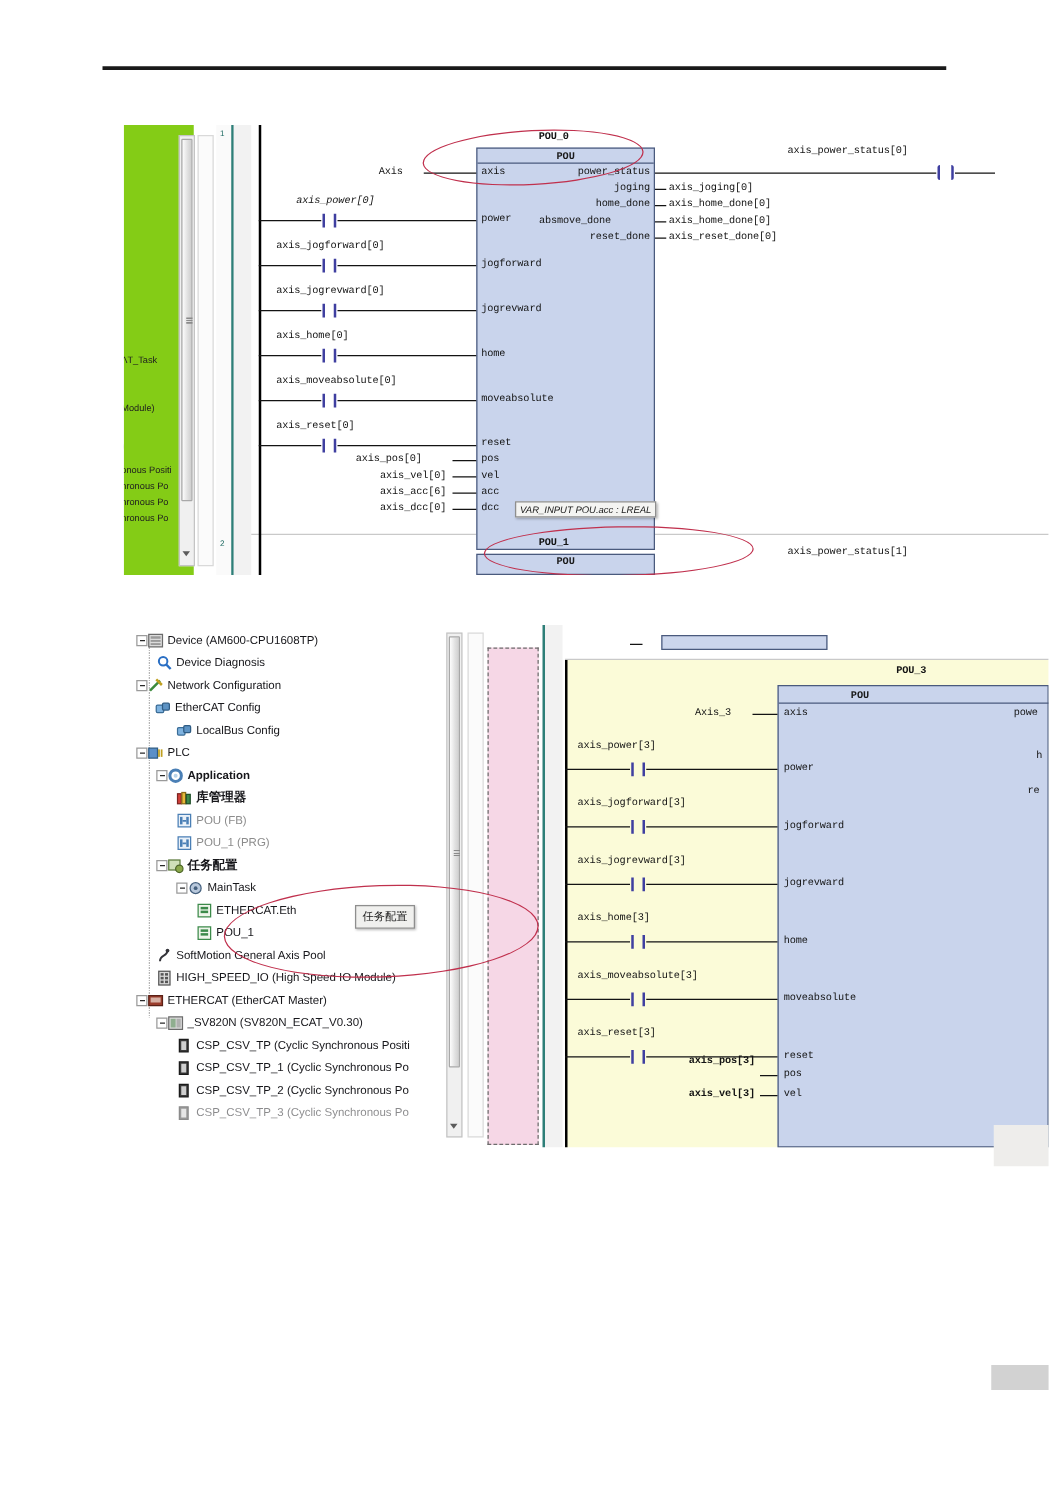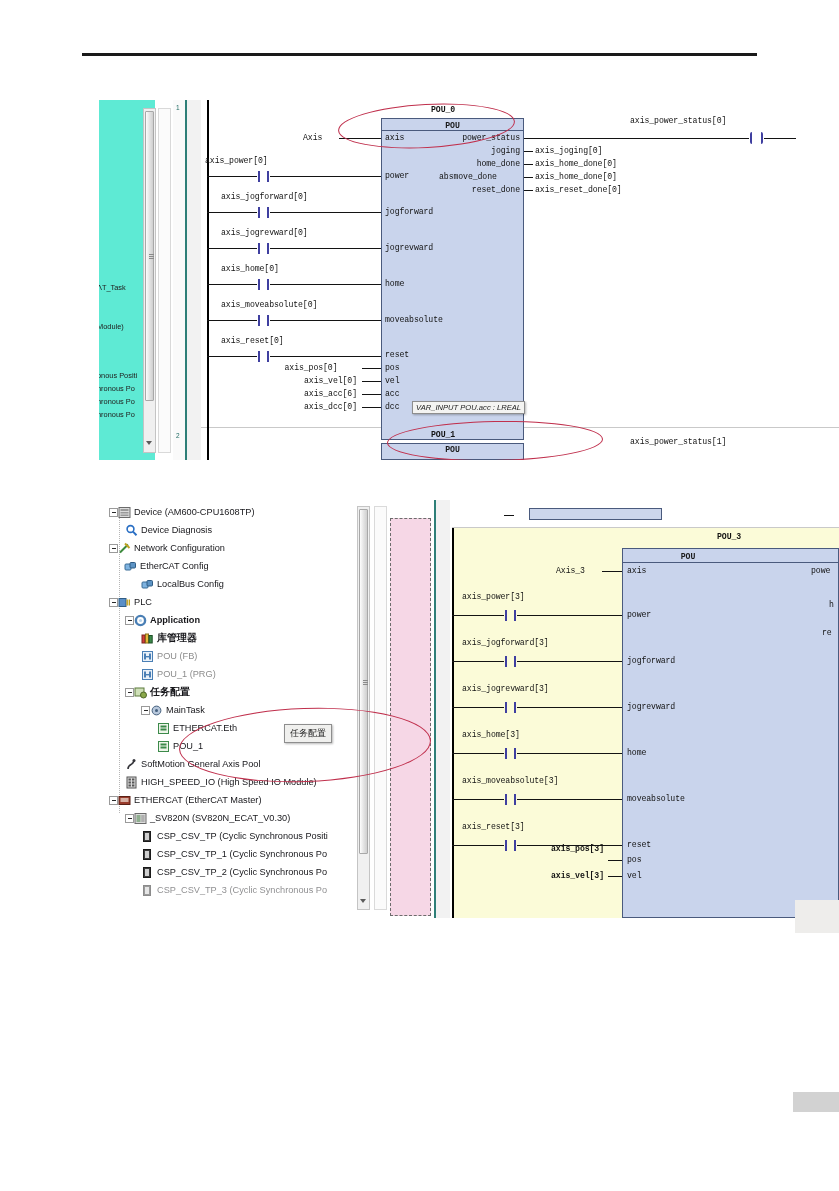--- a/index.html
+++ b/index.html
@@ -13,21 +13,21 @@
   
   .header-rule{position:absolute;left:82px;top:53px;width:675px;height:3px;background:#1a1a1a;}
 
   
   .figure{position:absolute;overflow:hidden;background:#ffffff;}
 
   
   #fig1{left:99px;top:100px;width:740px;height:360px;}
 
   .f1-leftpane{position:absolute;left:0px;top:0px;width:56px;height:360px;
-      background:#5eead4;overflow:hidden;}
+      background:#84cc16;overflow:hidden;}
   .f1-tree-text{position:absolute;left:-2px;font-size:7.4px;color:#20201f;
       font-family:"Liberation Sans",sans-serif;white-space:nowrap;}
 
   
   .vscroll{position:absolute;width:13px;background:#f0f0f0;border:1px solid #c4c4c4;box-sizing:border-box;}
   .vscroll .thumb{position:absolute;left:1px;width:9px;
       background:linear-gradient(to right,#fdfdfd,#e2e2e2 55%,#cfcfcf);
       border:1px solid #a8a8a8;box-sizing:border-box;border-radius:1px;}
   .vscroll .grip{position:absolute;left:3px;width:5px;height:5px;
       background:repeating-linear-gradient(to bottom,#8a8a8a 0 1px,transparent 1px 2px);}
@@ -155,27 +155,27 @@
       <div class="mono" style="left:212px;top:215px;">moveabsolute</div>
       <div class="mono" style="left:212px;top:250px;">reset</div>
       <div class="mono" style="left:212px;top:263px;">pos</div>
       <div class="mono" style="left:212px;top:276px;">vel</div>
       <div class="mono" style="left:212px;top:289px;">acc</div>
       <div class="mono" style="left:212px;top:302px;text-align:center;">dcc</div>
 
       <div class="mono" style="left:253px;top:33px;width:94px;text-align:right;">power_status</div>
       <div class="mono" style="left:253px;top:46px;width:94px;text-align:right;">joging</div>
       <div class="mono" style="left:253px;top:59px;width:94px;text-align:right;">home_done</div>
-      <div class="mono" style="left:266px;top:72px;width:94px;text-align:left;">absmove_done</div>
+      <div class="mono" style="left:240px;top:72px;width:94px;text-align:center;">absmove_done</div>
       <div class="mono" style="left:253px;top:85px;width:94px;text-align:right;">reset_done</div>
 
       <div class="mono" style="left:130px;top:33px;">Axis</div>
       <div class="wire" style="left:166px;top:38px;width:42px;"></div>
 
-      <div class="mono" style="left:32px;top:56px;">axis_power[0]</div>
+      <div class="mono" style="left:64px;top:56px;font-style:italic;">axis_power[0]</div>
       <div class="wire" style="left:34px;top:76px;width:50px;"></div>
       <div class="contact" style="left:84px;top:71px;">
           <i class="l"></i>
           <i class="r"></i>
         </div>
       <div class="wire" style="left:97px;top:76px;width:111px;"></div>
 
       <div class="mono" style="left:48px;top:92px;">axis_jogforward[0]</div>
       <div class="wire" style="left:34px;top:112px;width:50px;"></div>
       <div class="contact" style="left:84px;top:107px;">

